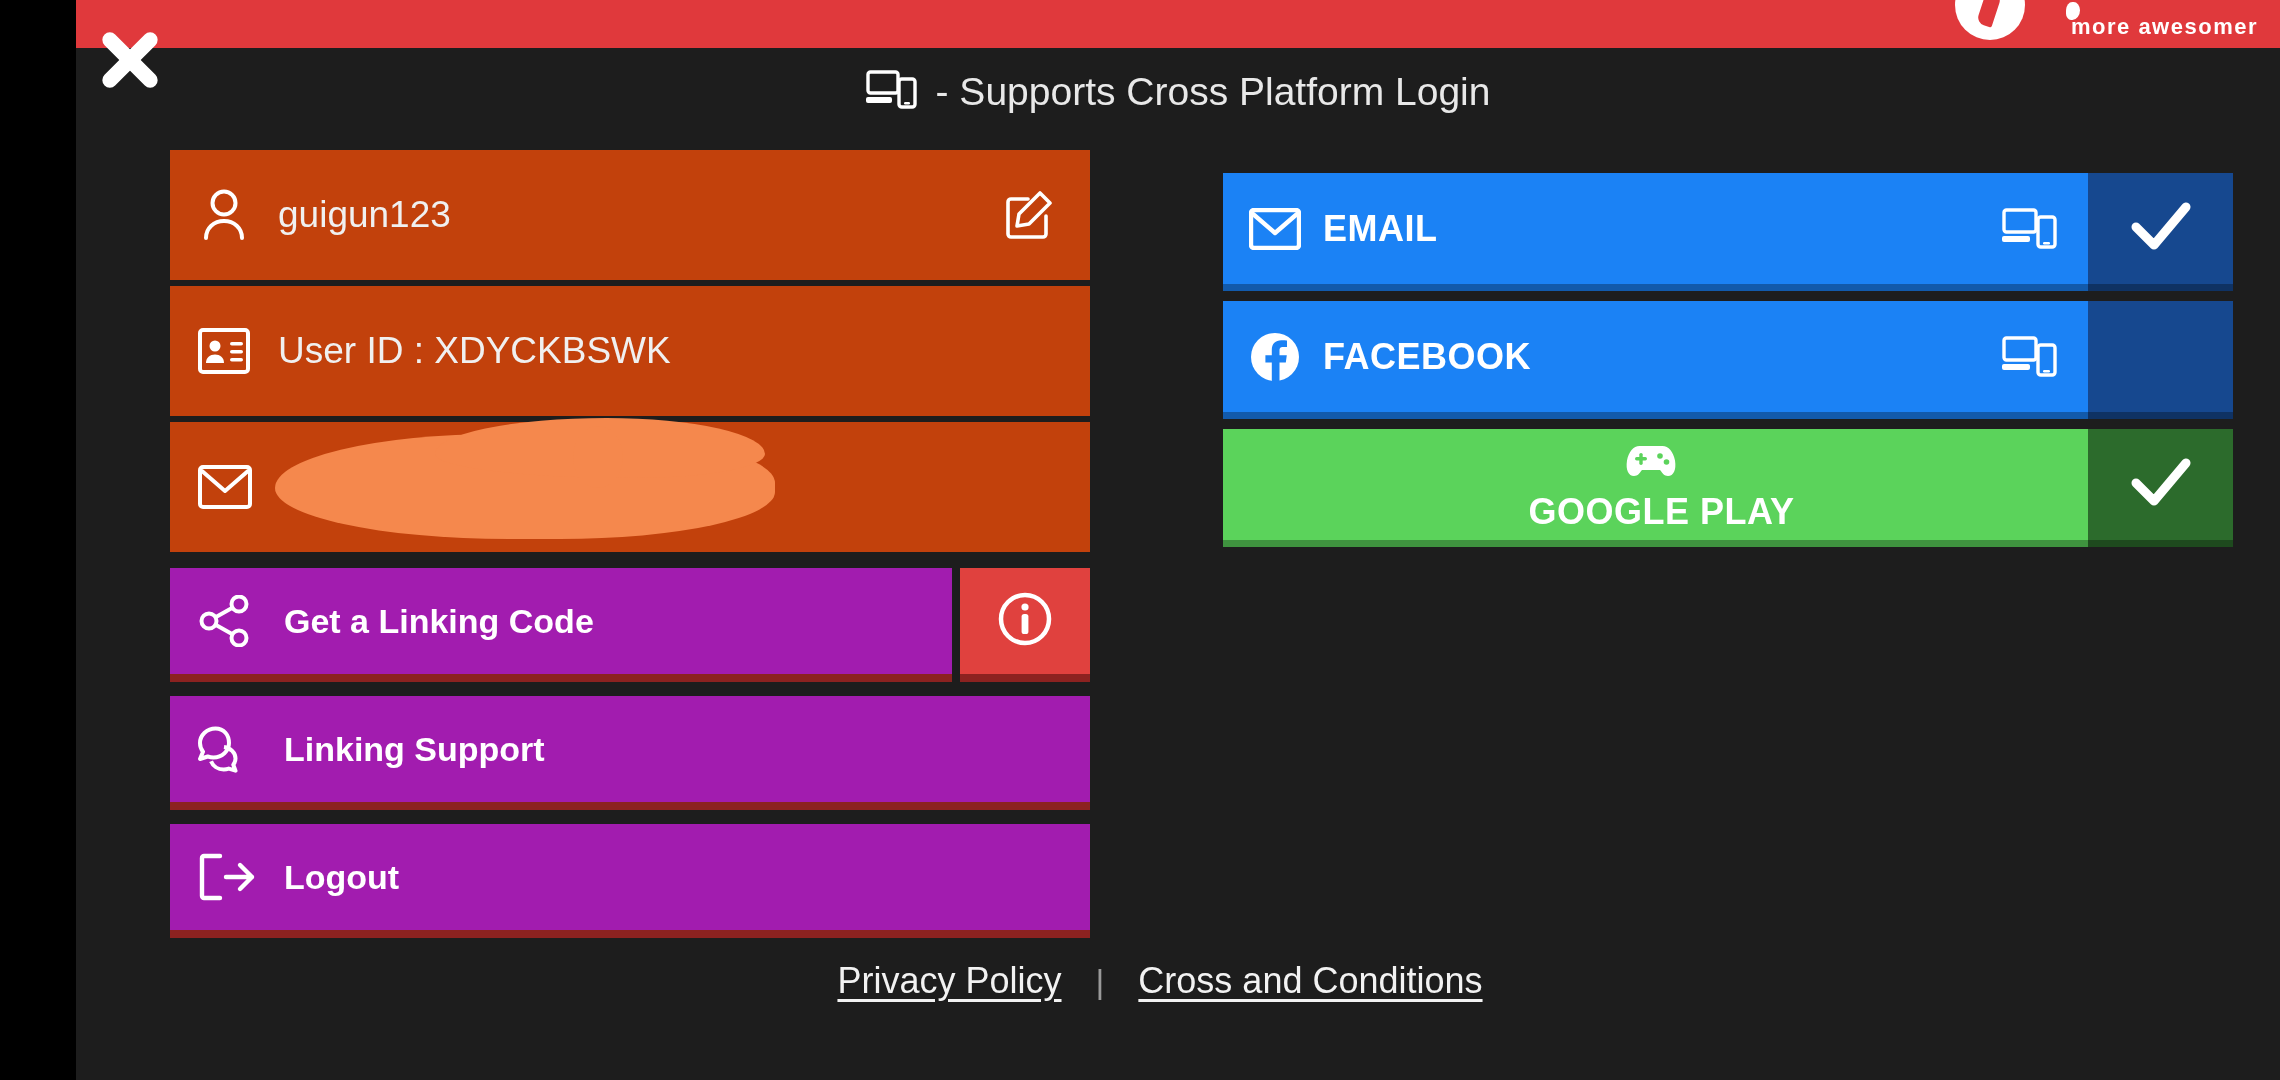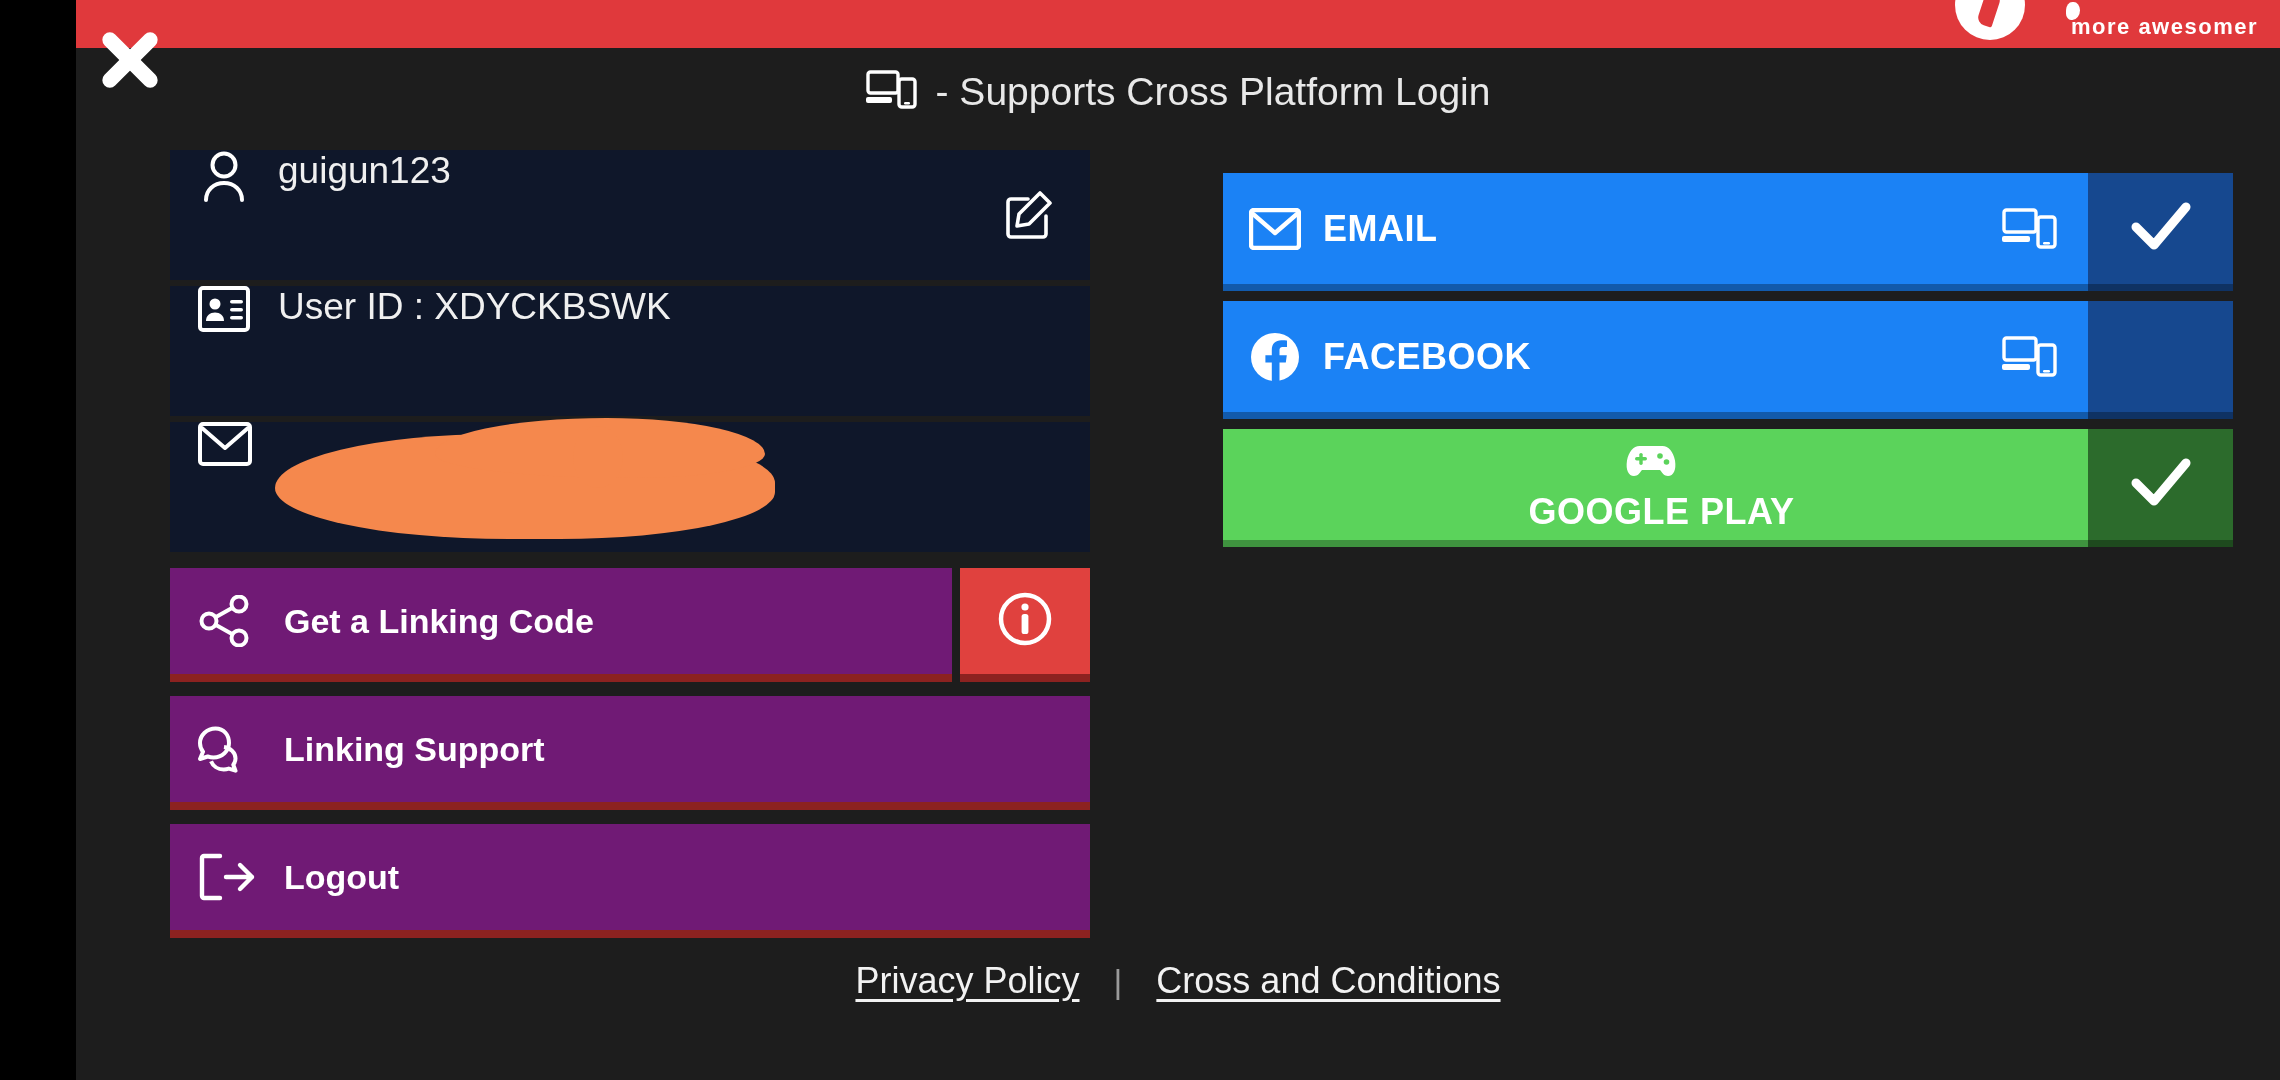--- a/index.html
+++ b/index.html
@@ -65,22 +65,22 @@
   }
   .header-title {
     color:#E8E8E8; font-size:39px; font-weight:400; white-space:nowrap;text-align:right;
   }
 
   
   .left-col { position:absolute; left:170px; top:150px; width:920px; }
 
   .info-row {
     position:relative; width:920px; height:130px;
-    background:#0f172a; margin-bottom:6px;
-    display:flex; align-items:flex-start; padding:0 28px;
+    background:#c2410c; margin-bottom:6px;
+    display:flex; align-items:center; padding:0 28px;
   }
   .info-row .ricon { width:72px; flex:0 0 72px; display:flex; align-items:center; }
   .info-row .rtext {
     color:#F0F0F0; font-size:37px; font-weight:400; margin-left:8px; white-space:nowrap;
   }
   .edit-icon-wrap {
     position:absolute; right:36px; top:50%; transform:translateY(-50%);
     width:52px; height:52px; cursor:pointer;
   }
 
@@ -96,21 +96,21 @@
     background:#F5884D; border-radius:52% 48% 40% 60% / 60% 60% 40% 40%;
   }
   .redaction::after{
     content:""; position:absolute; left:298px; top:-8px; width:50px; height:62px;
     background:#F5884D; border-radius:50%;
   }
 
   
   .red-btn {
     position:relative; width:920px; height:114px;
-    background:#701a75; border-bottom:8px solid #8C2220;
+    background:#a21caf; border-bottom:8px solid #8C2220;
     margin-bottom:14px; display:flex; align-items:center; padding:0 28px;
     cursor:pointer;
   }
   .red-btn .bicon { width:72px; flex:0 0 72px; display:flex; align-items:center; }
   .red-btn .blabel {
     color:#fff; font-size:34px; font-weight:bold; margin-left:14px; white-space:nowrap;
   }
   .link-row { display:flex; gap:8px; margin-bottom:14px; }
   .link-row .red-btn { width:782px; margin-bottom:0; }
   .info-sq {
@@ -143,21 +143,21 @@
     width:145px; display:flex; align-items:center; justify-content:center;
     border-bottom:7px solid rgba(0,0,0,0.30);
   }
   .blue .plat-main { background:#1B82F5; }
   .blue .plat-side { background:#16488F; }
   .green .plat-main { background:#5BD35B;flex-direction:column; }
   .green .plat-side { background:#2C6B2C; }
 
   
   .footer {
-    position:absolute; left:76px; top:960px; width:2204px;
+    position:absolute; left:58px; top:960px; width:2204px;
     display:flex; align-items:center; justify-content:center; gap:34px;
   }
   .footer a {
     color:#F2F2F2; font-size:36px; text-decoration:underline;
     text-underline-offset:6px; cursor:pointer;
   }
   .footer .sep { color:#9A9A9A; font-size:34px; }
 </style>
 </head>
 <body>

